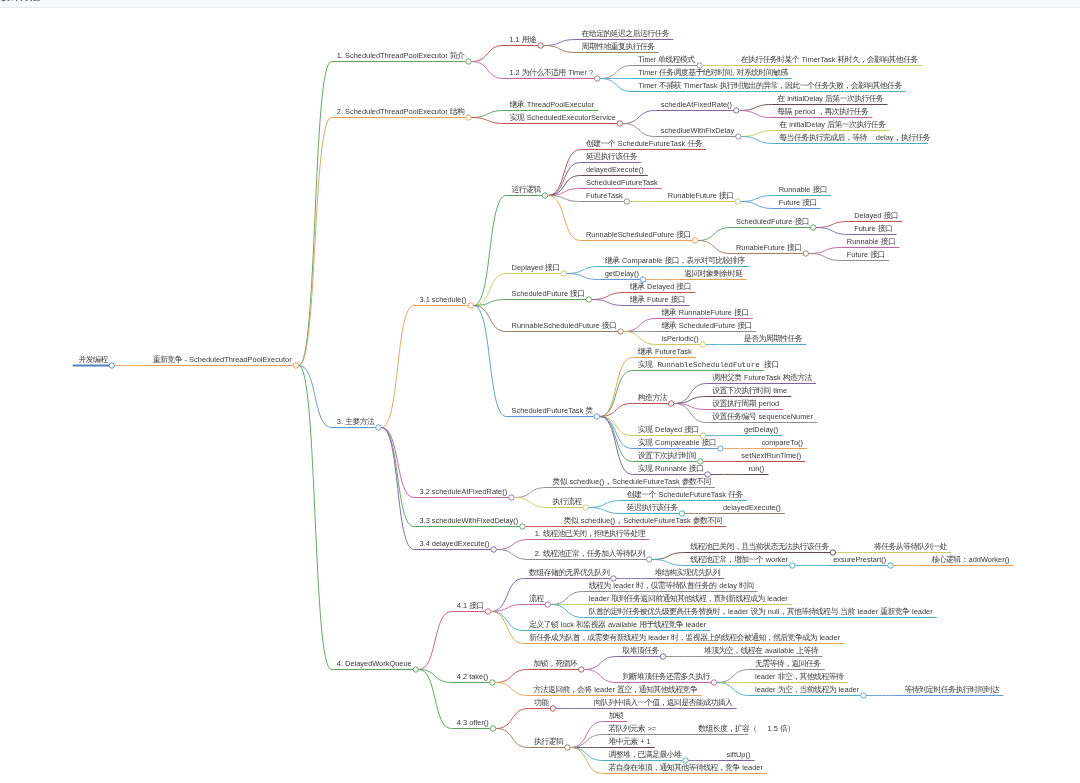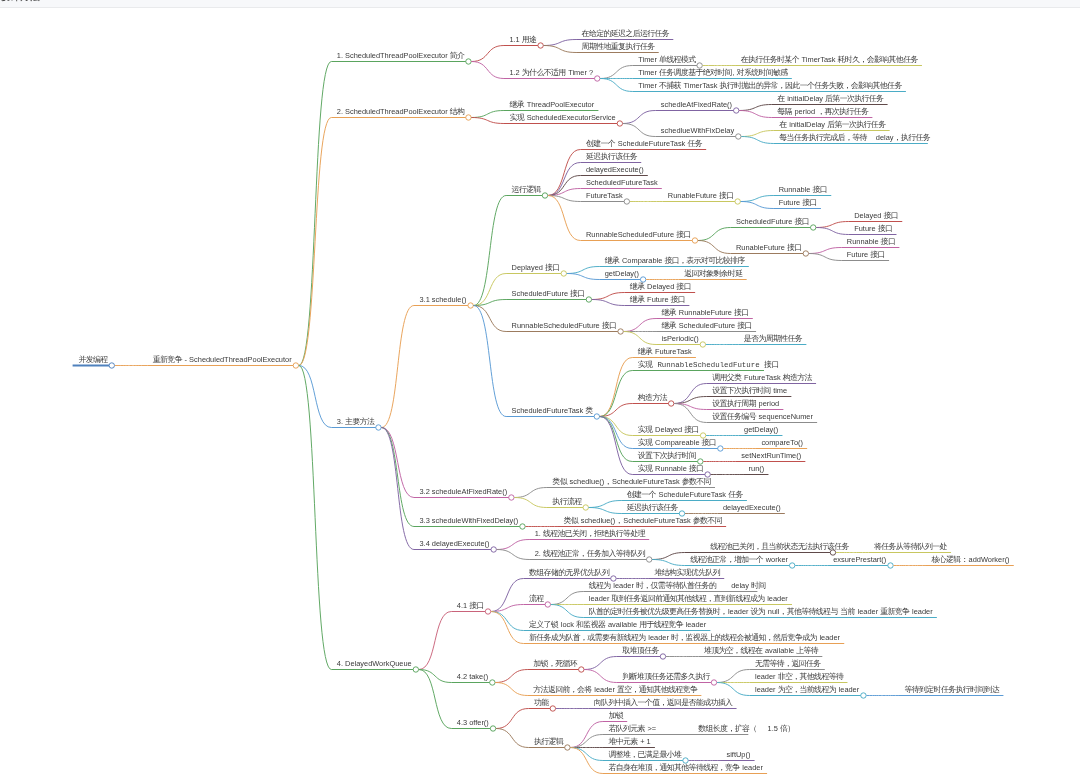--- a/index.html
+++ b/index.html
@@ -296,21 +296,21 @@
       <path d="M602.90,773.50 L767.08,773.50" fill="none" stroke="#e8a055" stroke-width="1"></path>
       <path d="M570.40,747.50 C589.25,747.50 584.05,773.50 602.90,773.50" fill="none" stroke="#e8a055" stroke-width="0.95"></path>
     </svg>
 <div class="node-label" style="left: 78.4px; top: 356.18px;"><span class="cjk">并发编程</span></div>
     <div class="node-label" style="left: 152.77px; top: 356.18px;"><span class="cjk" style="margin-right: 0.6px;">重新竞争</span> - ScheduledThreadPoolExecutor</div>
     <div class="node-label" style="left: 336.85px; top: 52.18px;">1. ScheduledThreadPoolExecutor <span class="cjk">简介</span></div>
     <div class="node-label" style="left: 509.45px; top: 36.18px;">1.1 <span class="cjk">用途</span></div>
     <div class="node-label" style="left: 581.61px; top: 30.18px;"><span class="cjk">在给定的延迟之后运行任务</span></div>
     <div class="node-label" style="left: 581.61px; top: 43.18px;"><span class="cjk">周期性地重复执行任务</span></div>
     <div class="node-label" style="left: 509.45px; top: 69.18px;">1.2 <span class="cjk" style="margin-right: 0.6px;">为什么不适用</span> Timer ?</div>
-    <div class="node-label" style="left: 638.25px; top: 56.18px;">Timer <span class="cjk">单线程模式</span></div>
+    <div class="node-label" style="left: 638.25px; top: 56.18px; font-family: Liberation Serif, serif;">Timer <span class="cjk">单线程模式</span></div>
     <div class="node-label" style="left: 740.63px; top: 56.18px;"><span class="cjk" style="margin-right: 0.6px;">在执行任务时某个</span> TimerTask <span class="cjk">耗时久，会影响其他任务</span></div>
     <div class="node-label" style="left: 638.25px; top: 69.18px;">Timer <span class="cjk" style="margin-right: 0.6px;">任务调度基于绝对时间</span>, <span class="cjk">对系统时间敏感</span></div>
     <div class="node-label" style="left: 638.25px; top: 82.18px;">Timer <span class="cjk" style="margin-right: 0.6px;">不捕获</span> TimerTask <span class="cjk">执行时抛出的异常，因此一个任务失败，会影响其他任务</span></div>
     <div class="node-label" style="left: 336.85px; top: 108.18px;">2. ScheduledThreadPoolExecutor <span class="cjk">结构</span></div>
     <div class="node-label" style="left: 509.45px; top: 101.18px;"><span class="cjk" style="margin-right: 0.6px;">继承</span> ThreadPoolExecutor</div>
     <div class="node-label" style="left: 509.45px; top: 114.18px;"><span class="cjk" style="margin-right: 0.6px;">实现</span> ScheduledExecutorService</div>
     <div class="node-label" style="left: 660.83px; top: 101.18px;">schedleAtFixedRate()</div>
     <div class="node-label" style="left: 777.24px; top: 95.18px;"><span class="cjk" style="margin-right: 0.6px;">在</span> initialDelay <span class="cjk">后第一次执行任务</span></div>
     <div class="node-label" style="left: 777.24px; top: 108.18px;"><span class="cjk" style="margin-right: 0.6px;">每隔</span> period <span class="cjk">，再次执行任务</span></div>
     <div class="node-label" style="left: 660.83px; top: 127.18px;">schedlueWithFixDelay</div>
@@ -366,31 +366,31 @@
     <div class="node-label" style="left: 552.36px; top: 478.18px;"><span class="cjk" style="margin-right: 0.6px;">类似</span> schedlue()<span class="cjk" style="margin-right: 0.6px;">，</span>ScheduleFutureTask <span class="cjk">参数不同</span></div>
     <div class="node-label" style="left: 552.36px; top: 498.18px;"><span class="cjk">执行流程</span></div>
     <div class="node-label" style="left: 626.73px; top: 491.18px;"><span class="cjk" style="margin-right: 0.6px;">创建一个</span> ScheduleFutureTask <span class="cjk">任务</span></div>
     <div class="node-label" style="left: 626.73px; top: 504.18px;"><span class="cjk">延迟执行该任务</span></div>
     <div class="node-label" style="left: 722.98px; top: 504.18px;">delayedExecute()</div>
     <div class="node-label" style="left: 419.47px; top: 517.18px;">3.3 scheduleWithFixedDelay()</div>
     <div class="node-label" style="left: 563.47px; top: 517.18px;"><span class="cjk" style="margin-right: 0.6px;">类似</span> schedlue()<span class="cjk" style="margin-right: 0.6px;">，</span>ScheduleFutureTask <span class="cjk">参数不同</span></div>
     <div class="node-label" style="left: 419.47px; top: 540.18px;">3.4 delayedExecute()</div>
     <div class="node-label" style="left: 534.67px; top: 530.18px;">1. <span class="cjk">线程池已关闭，拒绝执行等处理</span></div>
     <div class="node-label" style="left: 534.67px; top: 550.18px;">2. <span class="cjk">线程池正常，任务加入等待队列</span></div>
-    <div class="node-label" style="left: 690.2px; top: 543.18px; margin-left: 20px;"><span class="cjk">线程池已关闭，且当前状态无法执行该任务</span></div>
+    <div class="node-label" style="left: 690.2px; top: 543.18px;"><span class="cjk">线程池已关闭，且当前状态无法执行该任务</span></div>
     <div class="node-label" style="left: 873.93px; top: 543.18px;"><span class="cjk">将任务从等待队列一处</span></div>
     <div class="node-label" style="left: 690.2px; top: 556.18px;"><span class="cjk" style="margin-right: 0.6px;">线程池正常，增加一个</span> worker</div>
     <div class="node-label" style="left: 833.19px; top: 556.18px;">exsurePrestart()</div>
     <div class="node-label" style="left: 931.49px; top: 556.18px;"><span class="cjk" style="margin-right: 0.6px;">核心逻辑：</span>addWorker()</div>
     <div class="node-label" style="left: 336.85px; top: 660.18px;">4. DelayedWorkQueue</div>
     <div class="node-label" style="left: 456.84px; top: 602.18px;">4.1 <span class="cjk">接口</span></div>
     <div class="node-label" style="left: 529px; top: 569.18px;"><span class="cjk">数组存储的无界优先队列</span></div>
     <div class="node-label" style="left: 654.4px; top: 569.18px;"><span class="cjk">堆结构实现优先队列</span></div>
     <div class="node-label" style="left: 529px; top: 595.18px; text-align: center;"><span class="cjk">流程</span></div>
-    <div class="node-label" style="left: 588.79px; top: 582.18px;"><span class="cjk" style="margin-right: 0.6px;">线程为</span> leader <span class="cjk" style="margin-right: 13px;">时，仅需等待队首任务的</span> delay <span class="cjk">时间</span></div>
+    <div class="node-label" style="left: 588.79px; top: 582.18px;"><span class="cjk" style="margin-right: 0.6px;">线程为</span> leader <span class="cjk" style="margin-right: 1px;">时，仅需等待队首任务的</span> delay <span class="cjk">时间</span></div>
     <div class="node-label" style="left: 588.79px; top: 595.18px;">leader <span class="cjk" style="margin-right: 0.6px;">取到任务返回前通知其他线程，直到新线程成为</span> leader</div>
     <div class="node-label" style="left: 588.79px; top: 608.18px;"><span class="cjk" style="margin-right: 0.6px;">队首的定时任务被优先级更高任务替换时，</span>leader <span class="cjk" style="margin-right: 0.6px;">设为</span> null<span class="cjk" style="margin-right: 0.6px;">，其他等待线程与</span> <span class="cjk" style="margin-right: 0.6px;">当前</span> leader <span class="cjk" style="margin-right: 0.6px;">重新竞争</span> leader</div>
     <div class="node-label" style="left: 529px; top: 621.18px;"><span class="cjk" style="margin-right: 0.6px;">定义了锁</span> lock <span class="cjk" style="margin-right: 0.6px;">和监视器</span> available <span class="cjk" style="margin-right: 0.6px;">用于线程竞争</span> leader</div>
     <div class="node-label" style="left: 529px; top: 634.18px;"><span class="cjk" style="margin-right: 0.6px;">新任务成为队首，或需要有新线程为</span> leader <span class="cjk" style="margin-right: 0.6px;">时，监视器上的线程会被通知，然后竞争成为</span> leader</div>
     <div class="node-label" style="left: 456.84px; top: 673.18px;">4.2 take()</div>
     <div class="node-label" style="left: 533.34px; top: 660.18px;"><span class="cjk">加锁，死循环</span></div>
     <div class="node-label" style="left: 622.29px; top: 647.18px;"><span class="cjk">取堆顶任务</span></div>
     <div class="node-label" style="left: 703.96px; top: 647.18px;"><span class="cjk" style="margin-right: 0.6px;">堆顶为空，线程在</span> available <span class="cjk">上等待</span></div>
     <div class="node-label" style="left: 622.29px; top: 673.18px;"><span class="cjk">判断堆顶任务还需多久执行</span></div>
     <div class="node-label" style="left: 754.99px; top: 660.18px;"><span class="cjk">无需等待，返回任务</span></div>

